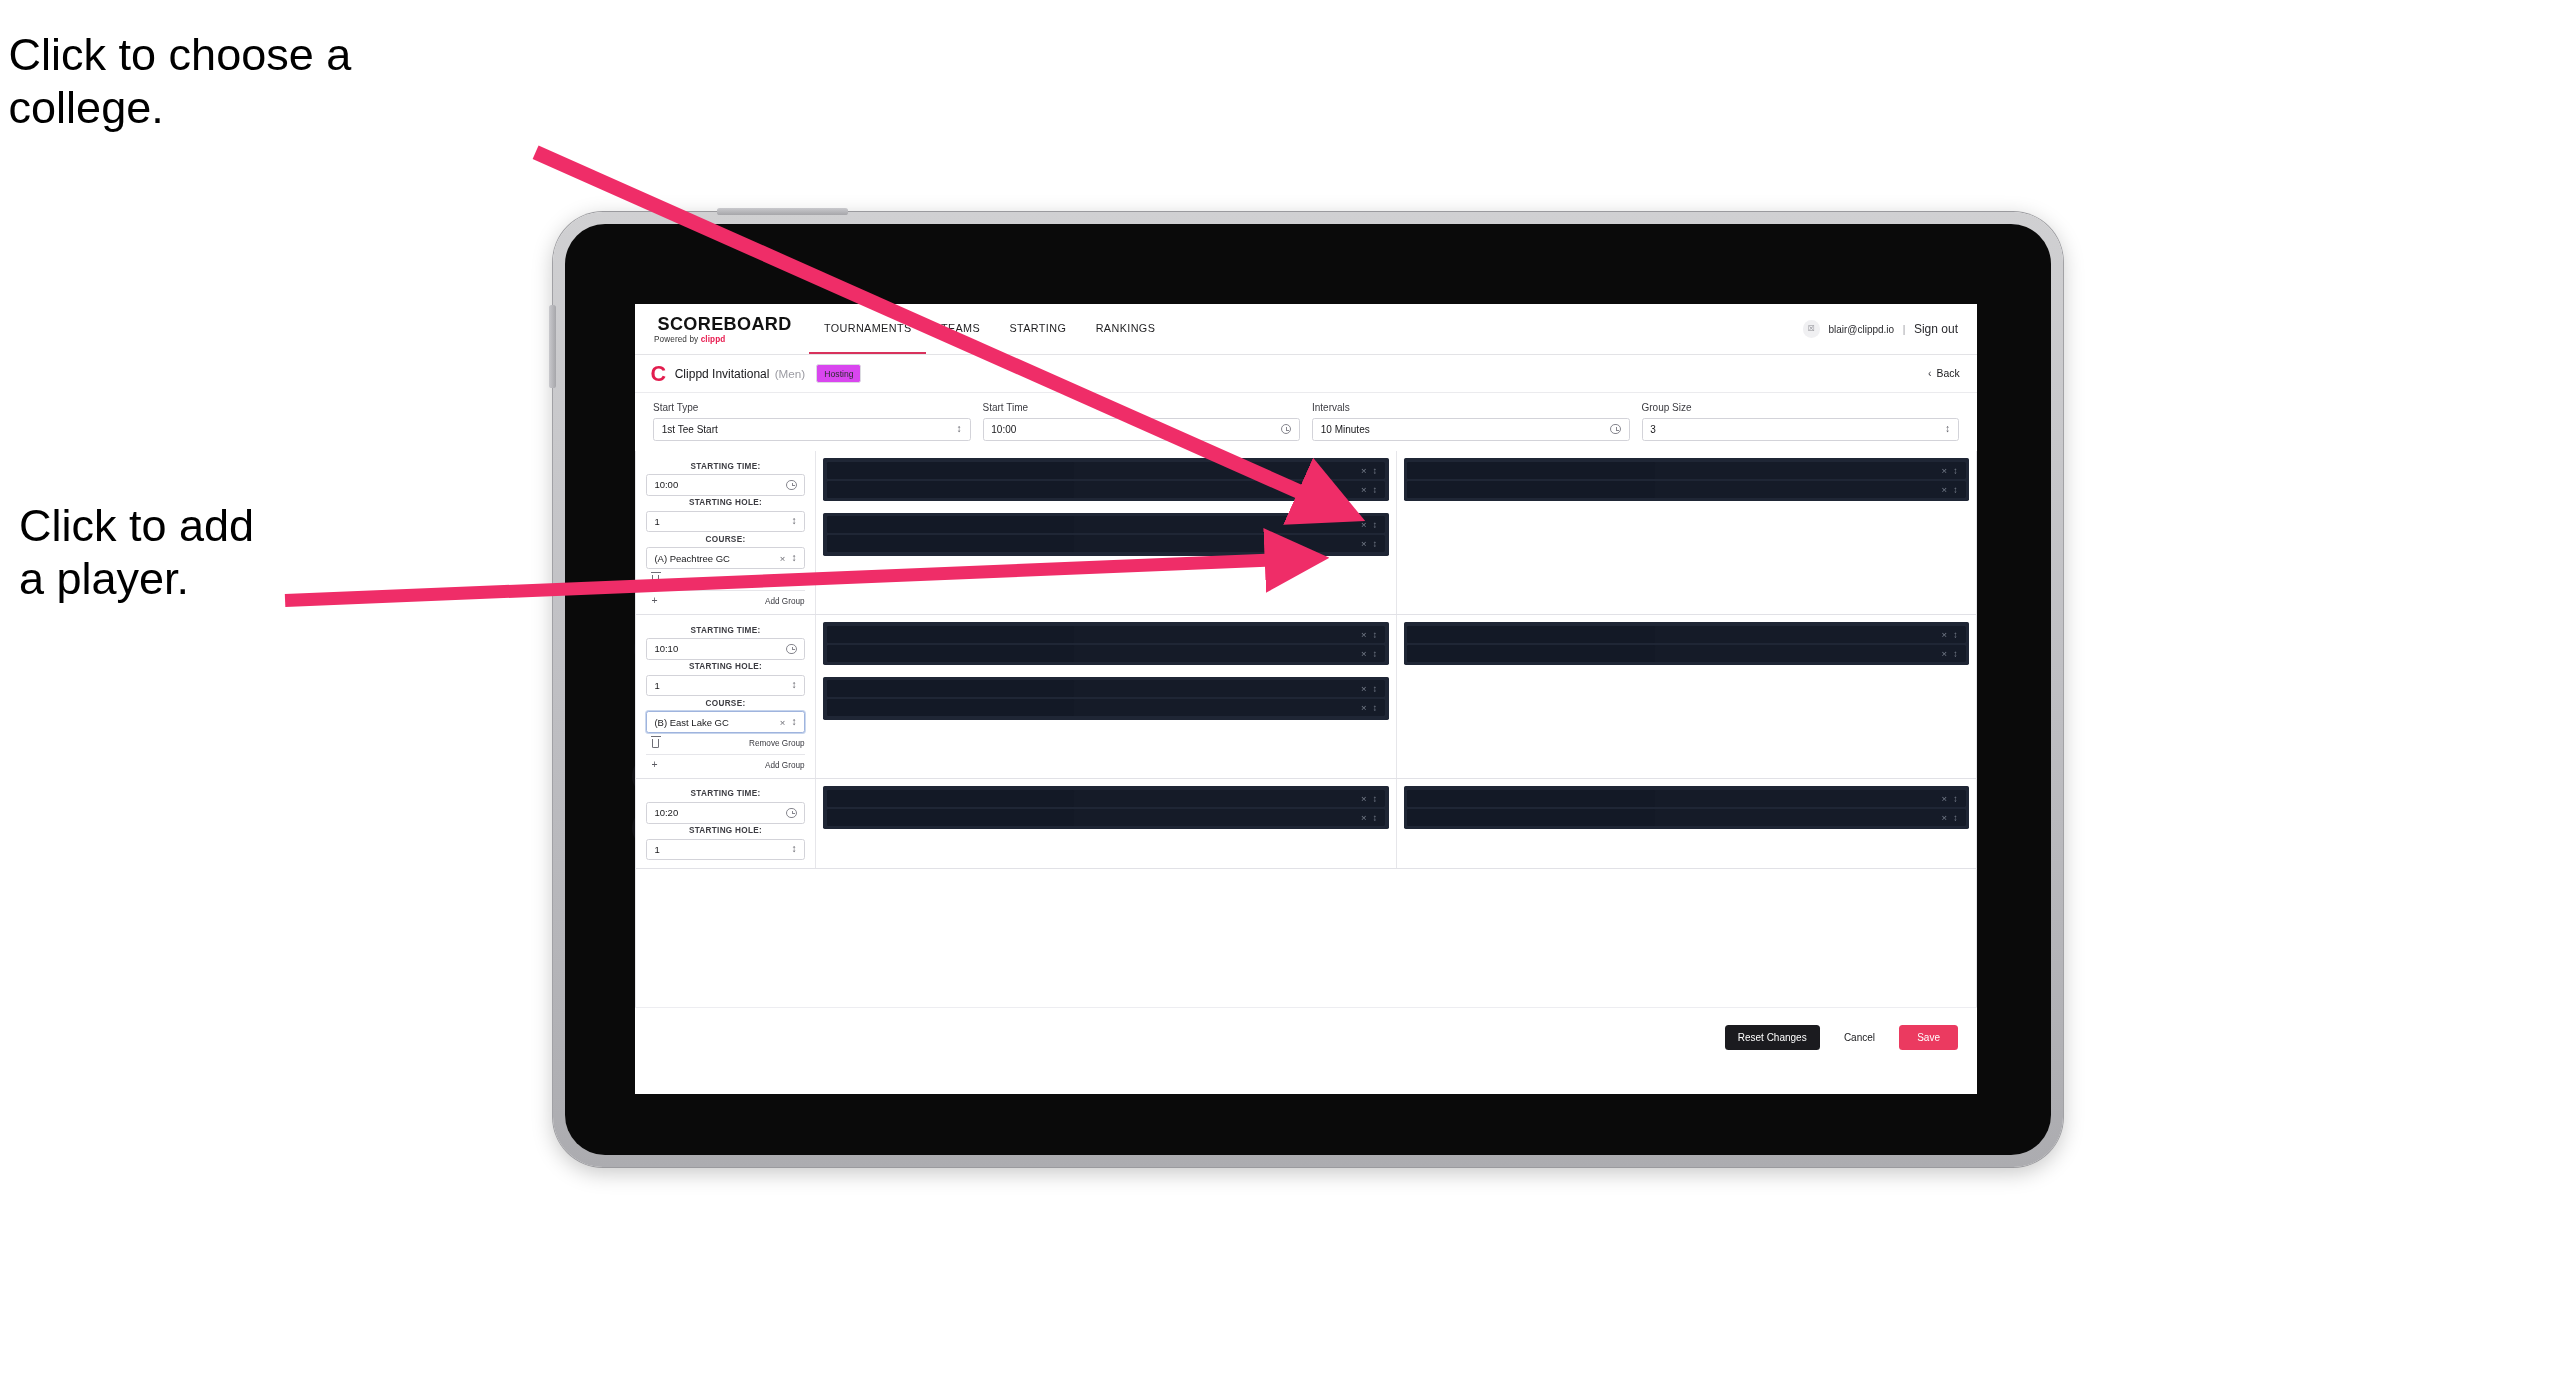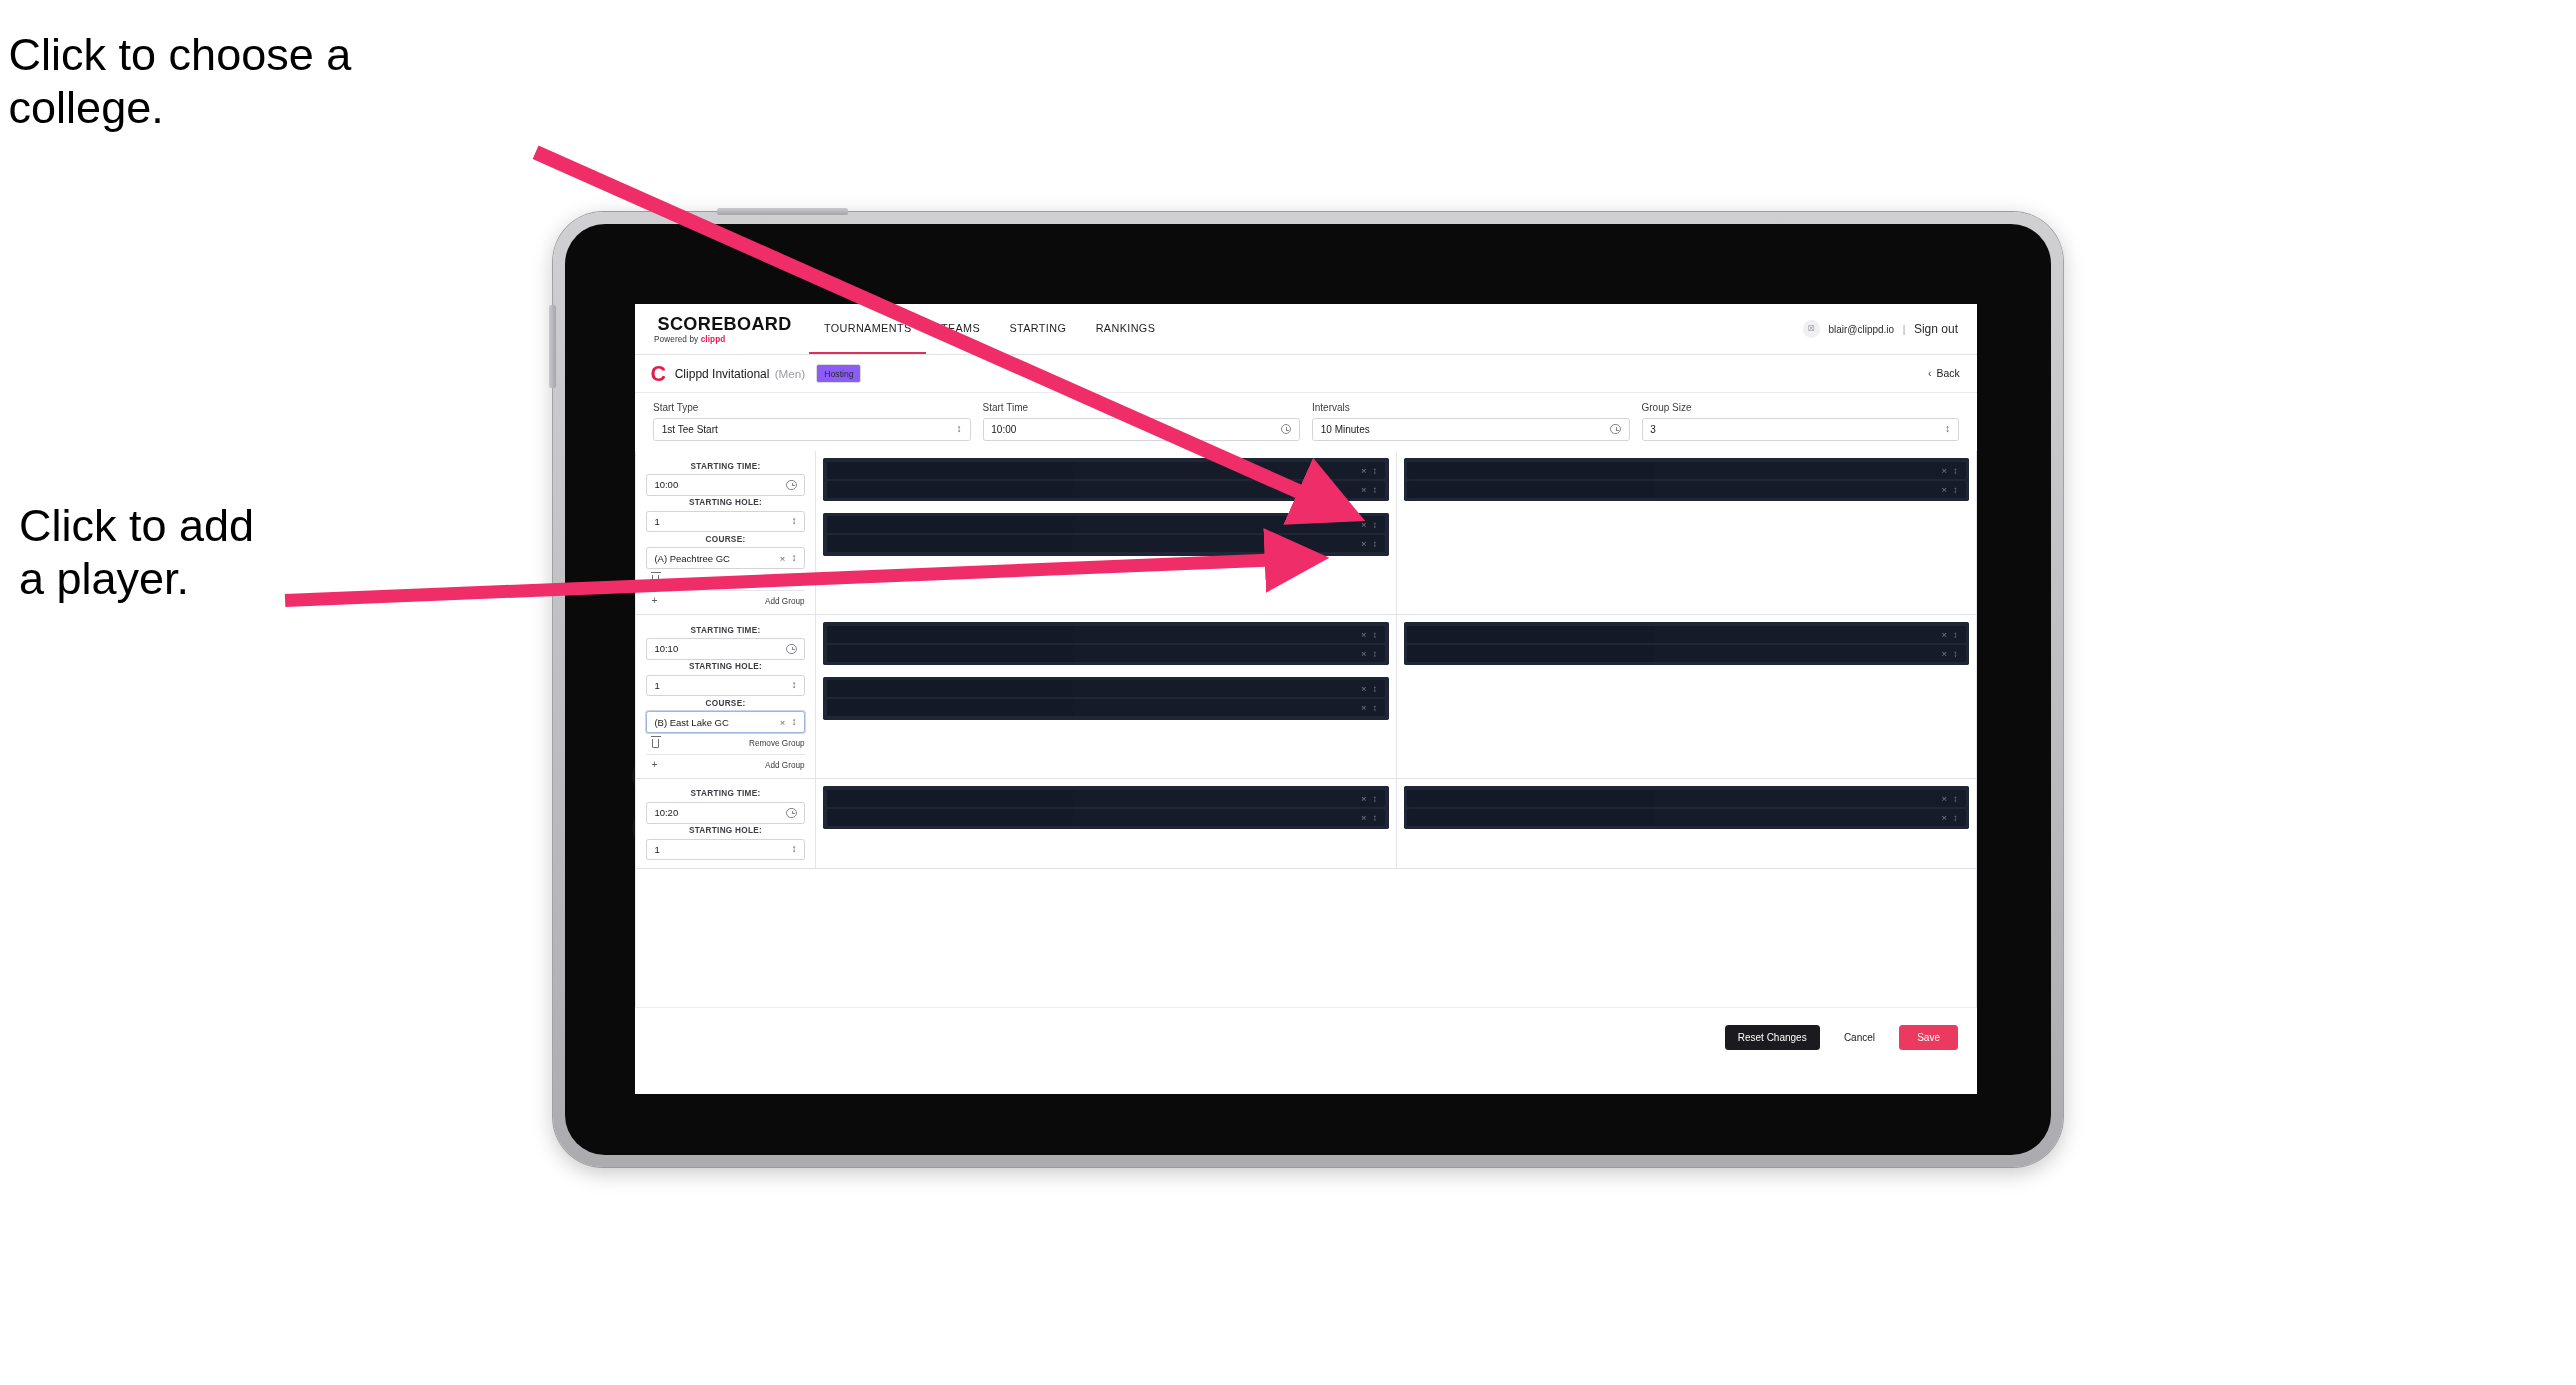--- a/index.html
+++ b/index.html
@@ -110,21 +110,21 @@
   }
   .logo-c {
     font-family: "Liberation Sans", sans-serif;
     font-weight: 700; font-size: 21.6px; color: #e21d4e; line-height: 1;
     margin-right: 9.5px; letter-spacing: -0.9px;
   }
   .tour-name { font-size: 12px; color: #18181b; }
   .tour-gender { font-size: 11.7px; color: #9b9ba2; margin-left: 5.2px; }
   .hosting-chip {
     margin-left: 11.2px; font-size: 8.6px; color: #2b2b30;
-    border: 0.9px solid #dcdce1; border-radius: 2.6px; padding: 3.5px 7px; background: #8b5cf6;
+    border: 0.9px solid #dcdce1; border-radius: 2.6px; padding: 3.5px 7px; background: #d946ef;
   }
   .back-btn { margin-left: auto; font-size: 10.4px; color: #18181b; display: flex; align-items: center; gap: 5.2px; cursor: pointer; }
   .chev-l { font-size: 10.4px; color: #3a3a40; }
 
   
   .controls { display: flex; gap: 0; padding: 8.6px 12px 10.4px 12px; background: #fff; }
   .ctrl { flex: 1; padding: 0 6px; }
   .ctrl-label { font-size: 10px; color: #3c3c42; margin-bottom: 5.2px; }
   .ctrl-field {
     height: 23px; border: 0.9px solid #d3d3d9; border-radius: 2.6px; background: #fff;

